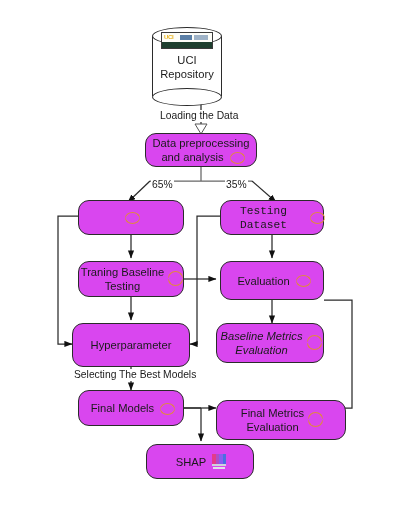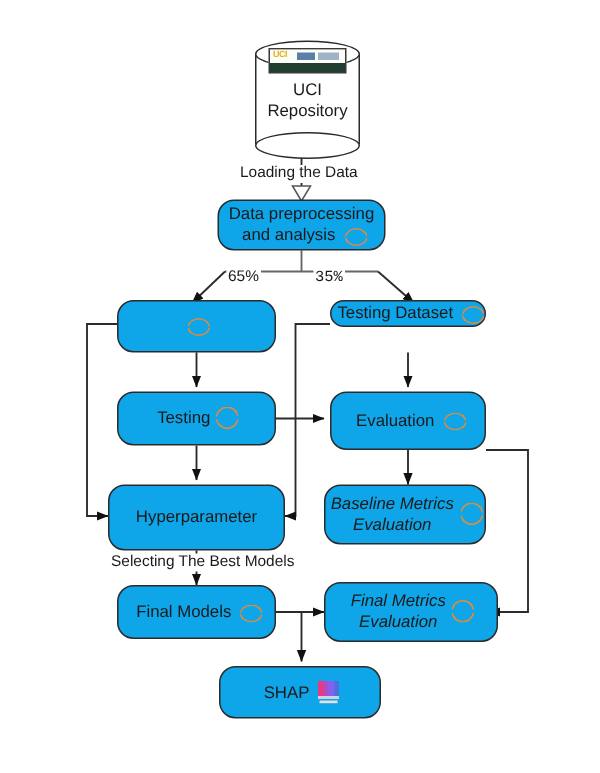--- a/index.html
+++ b/index.html
@@ -7,21 +7,21 @@
     width:400px;height:515px;background:#ffffff;
     font-family:"Liberation Sans", sans-serif;
     position:relative;overflow:hidden;
   }
   #canvas{position:absolute;left:0;top:0;width:400px;height:515px;}
   svg.wires{position:absolute;left:0;top:0;width:400px;height:515px;pointer-events:none;}
 
   
   .node{
     position:absolute;box-sizing:border-box;
-    border:1.3px solid #2b2b2b;border-radius:11px;background:#0ea5e9;
+    border:1.3px solid #2b2b2b;border-radius:11px;background:#d946ef;
     display:flex;align-items:center;justify-content:center;
     text-align:center;color:#1a1a1a;font-size:11.2px;line-height:14px;
   }
   .node .lbl{display:inline-block;padding:0 2px;}
   .node .row{display:flex;align-items:center;justify-content:center;gap:4px;}
 
   
   .cyl{position:absolute;}
   .cyl .body{
     position:absolute;left:0;top:9px;width:100%;height:60px;
@@ -139,21 +139,21 @@
 
       <path d="M131,367 L131,390" marker-end="url(#ah)"></path>
 
       <path d="M184,408 L216,408" marker-end="url(#ah)"></path>
 
       <path d="M201,408 L201,441" marker-end="url(#ah)"></path>
       <path d="M184,408 L201,408"></path>
     </g>
   </svg>
 
-  <div class="cyl" style="left:170px;top:27px;width:70px;height:70px;">
+  <div class="cyl" style="left:152px;top:27px;width:70px;height:70px;">
     <div class="body"></div>
     <div class="bottom"></div>
     <div class="top"></div>
     <div class="uci-logo">
       <div class="lg-top"></div>
       <div class="lg-u">UCI</div>
       <div class="lg-b1"></div>
       <div class="lg-b2"></div>
       <div class="lg-bar"></div>
     </div>
@@ -180,33 +180,34 @@
 
   <div class="node" style="left:78px;top:200px;width:106px;height:35px;">
     <div class="row">
       <span class="sq">
           <i></i>
           <i></i>
         </span>
     </div>
   </div>
 
-  <div class="node" style="left:220px;top:200px;width:104px;height:18px;">
+  <div class="node" style="left:220px;top:200px;width:104px;height:35px;font-family:Liberation Mono, monospace;">
     <div class="row">
       <span class="lbl">Testing Dataset</span>
       <span class="sq">
           <i></i>
           <i></i>
         </span>
     </div>
   </div>
 
   <div class="node" style="left:78px;top:261px;width:106px;height:36px;">
     <div class="row">
       <div>
+        <div>Traning Baseline</div>
         <div>Testing</div>
       </div>
       <span class="sq2">
           <i></i>
           <i></i>
         </span>
     </div>
   </div>
 
   <div class="node" style="left:220px;top:261px;width:104px;height:39px;">
@@ -243,21 +244,21 @@
   <div class="node" style="left:78px;top:390px;width:106px;height:36px;">
     <div class="row">
       <span class="lbl">Final Models</span>
       <span class="sq">
           <i></i>
           <i></i>
         </span>
     </div>
   </div>
 
-  <div class="node" style="left:216px;top:388px;width:116px;height:40px;font-style:italic;">
+  <div class="node" style="left:216px;top:400px;width:130px;height:40px;">
     <div class="row">
       <div>
         <div>Final Metrics</div>
         <div>Evaluation</div>
       </div>
       <span class="sq2">
           <i></i>
           <i></i>
         </span>
     </div>
@@ -274,17 +275,17 @@
           <b class="c5"></b>
           <b class="c6"></b>
       </span>
     </div>
   </div>
 
   <div class="elabel" style="left:159px;top:110px;">Loading the Data</div>
 
   <div class="elabel" style="left:151px;top:179px;">65%</div>
 
-  <div class="elabel" style="left:209px;top:179px;font-family:Liberation Mono, monospace;">35%</div>
+  <div class="elabel" style="left:225px;top:179px;">35%</div>
 
   <div class="elabel" style="left:73px;top:369px;">Selecting The Best Models</div>
 
 </div>
 
 </body></html>

